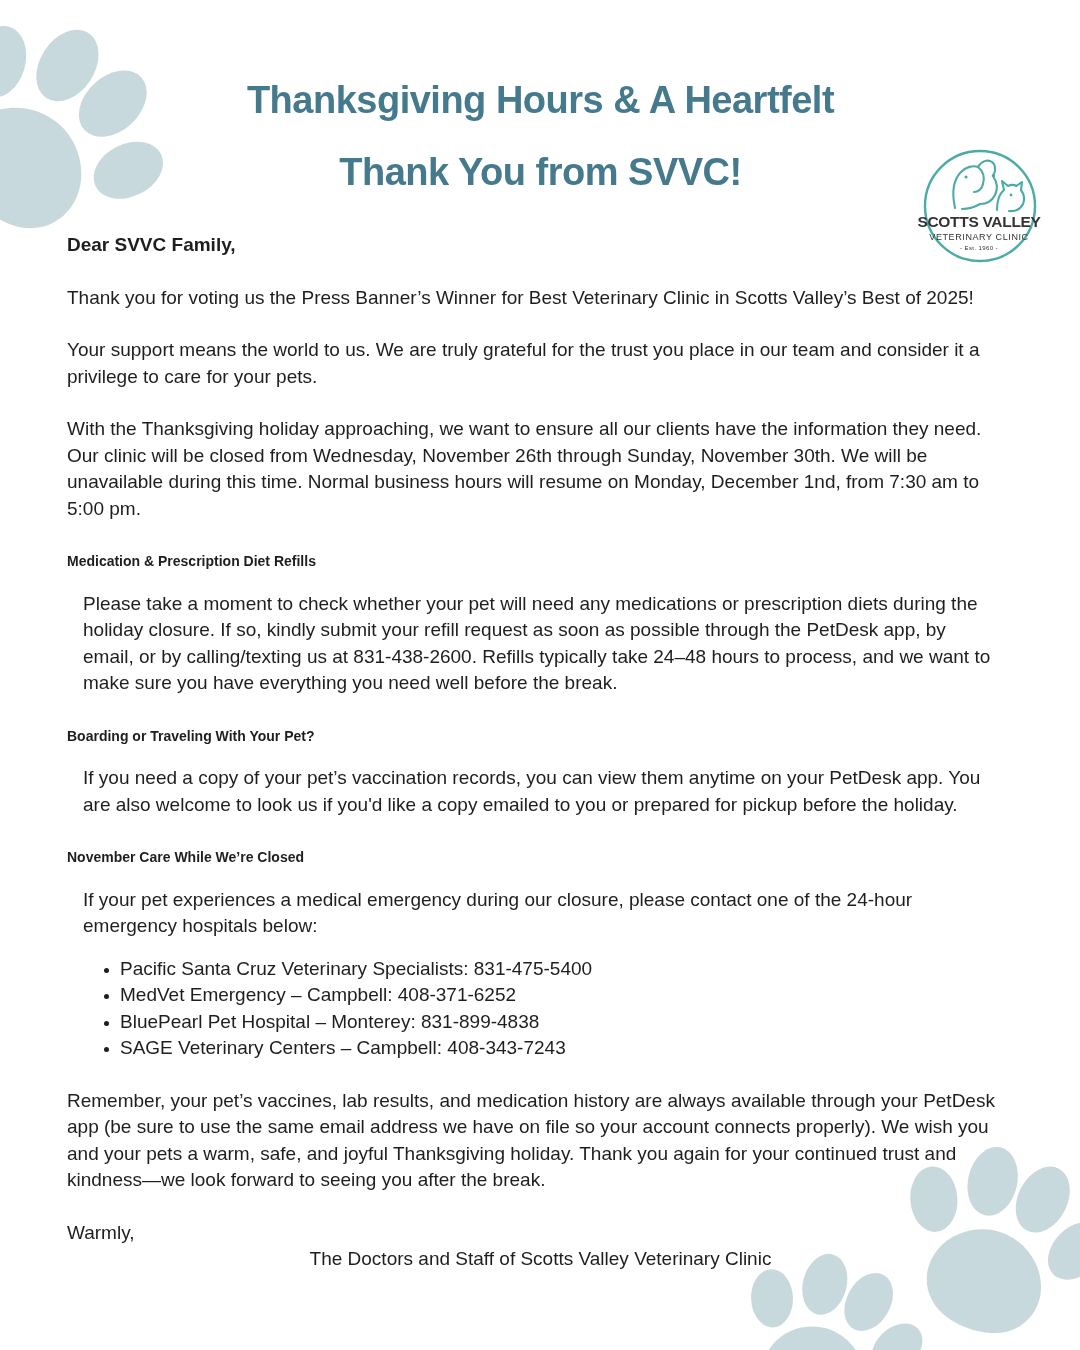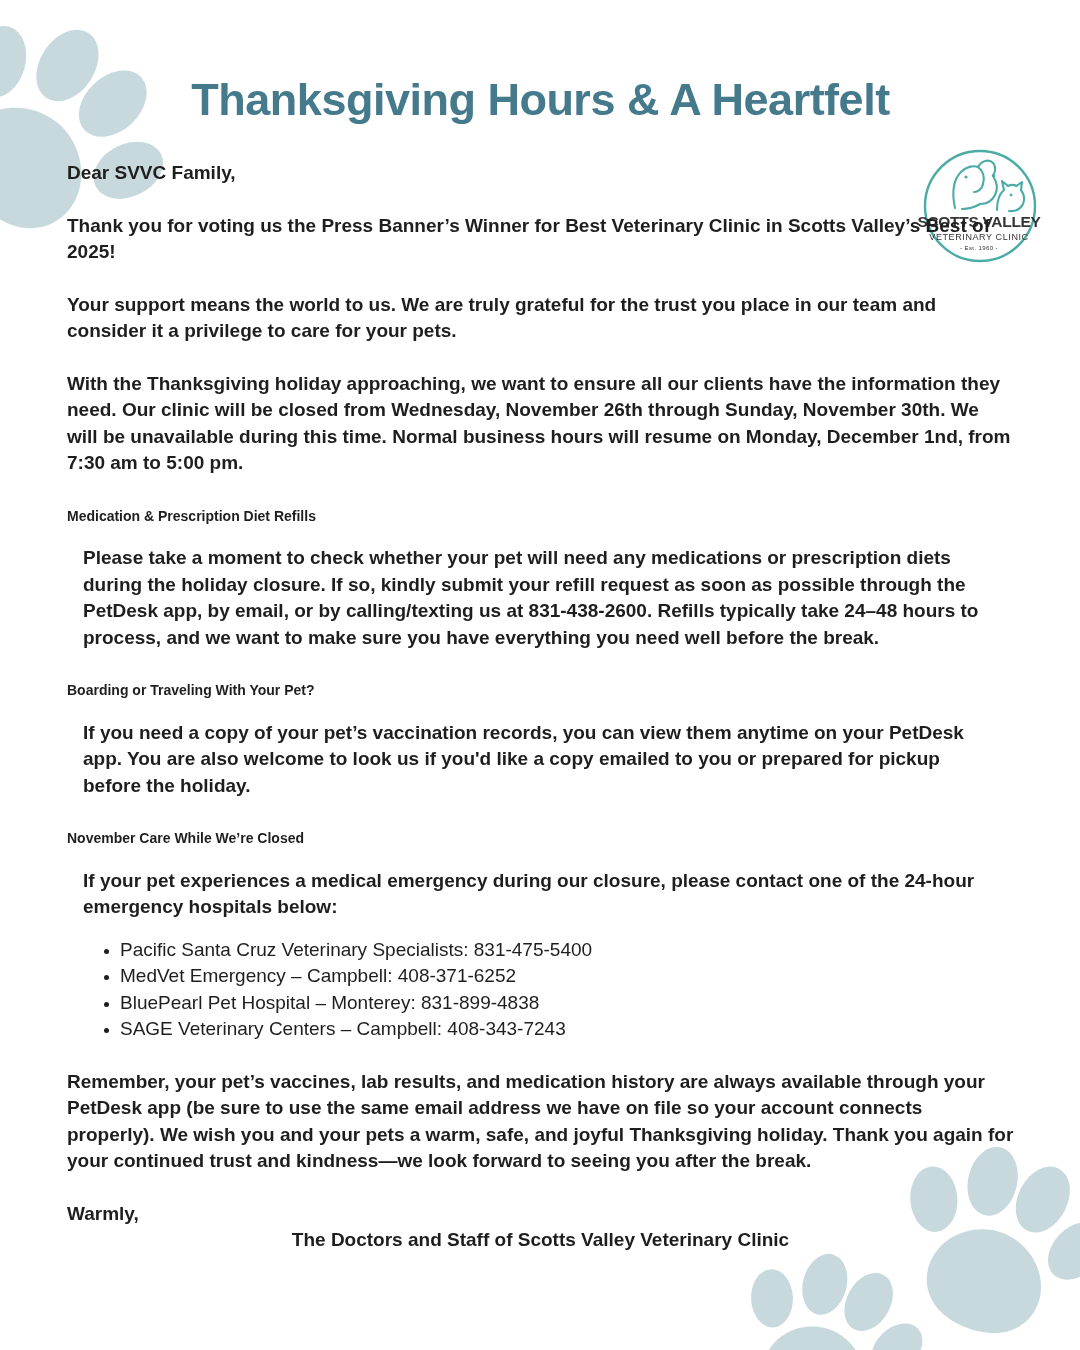--- a/index.html
+++ b/index.html
@@ -23,27 +23,27 @@
     top: 0;
     width: 947px;
     color: #1e1e1e;
     font-size: 19px;
     line-height: 26.5px;
   }
   h1.title {
     margin: 64px 0 0 0;
     text-align: center;
     color: #45798c;
-    font-size: 45px;
+    font-size: 38px;
     line-height: 72px;
     font-weight: 700;
     letter-spacing: -0.5px;
   }
   h1.title span { display: block; }
-  p { margin: 26px 0 0 0; font-weight: bold; }
+  p { margin: 26px 0 0 0; }
   p.salutation { font-weight: 700; margin-top: 24px; }
   h2.sec {
     font-size: 14px;
     line-height: 26.5px;
     font-weight: 700;
     margin: 26px 0 0 0;
     color: #1e1e1e;
   }
   p.attached { margin: 16px; }
   ul.hospital-list { margin: 15px; padding: 0 0 0 38px; }
@@ -90,20 +90,21 @@
       <circle cx="93" cy="49" r="1.4" fill="#4BABA5" stroke="none"></circle>
     </g>
     <text x="61" y="81" text-anchor="middle" font-size="15.5" font-weight="700" letter-spacing="-0.3">SCOTTS VALLEY</text>
     <text x="61" y="94" text-anchor="middle" font-size="9" letter-spacing="0.6">VETERINARY CLINIC</text>
     <text x="61" y="104" text-anchor="middle" font-size="6" letter-spacing="0.4">- Est. 1960 -</text>
   </svg>
 
   <div class="content">
     <h1 class="title">
       <span>Thanksgiving Hours &amp; A Heartfelt</span>
+      <span>Thank You from SVVC!</span>
     </h1>
 
     <p class="salutation">Dear SVVC Family,</p>
 
     <p>Thank you for voting us the Press Banner’s Winner for Best Veterinary Clinic in Scotts Valley’s Best of 2025!</p>
     <p>Your support means the world to us. We are truly grateful for the trust you place in our team and consider it a privilege to care for your pets.</p>
     <p>With the Thanksgiving holiday approaching, we want to ensure all our clients have the information they need. Our clinic will be closed from Wednesday, November 26th through Sunday, November 30th. We will be unavailable during this time. Normal business hours will resume on Monday, December 1nd, from 7:30 am to 5:00 pm.</p>
 
     <h2 class="sec">Medication &amp; Prescription Diet Refills</h2>
     <p class="attached">Please take a moment to check whether your pet will need any medications or prescription diets during the holiday closure. If so, kindly submit your refill request as soon as possible through the PetDesk app, by email, or by calling/texting us at 831-438-2600. Refills typically take 24–48 hours to process, and we want to make sure you have everything you need well before the break.</p>

